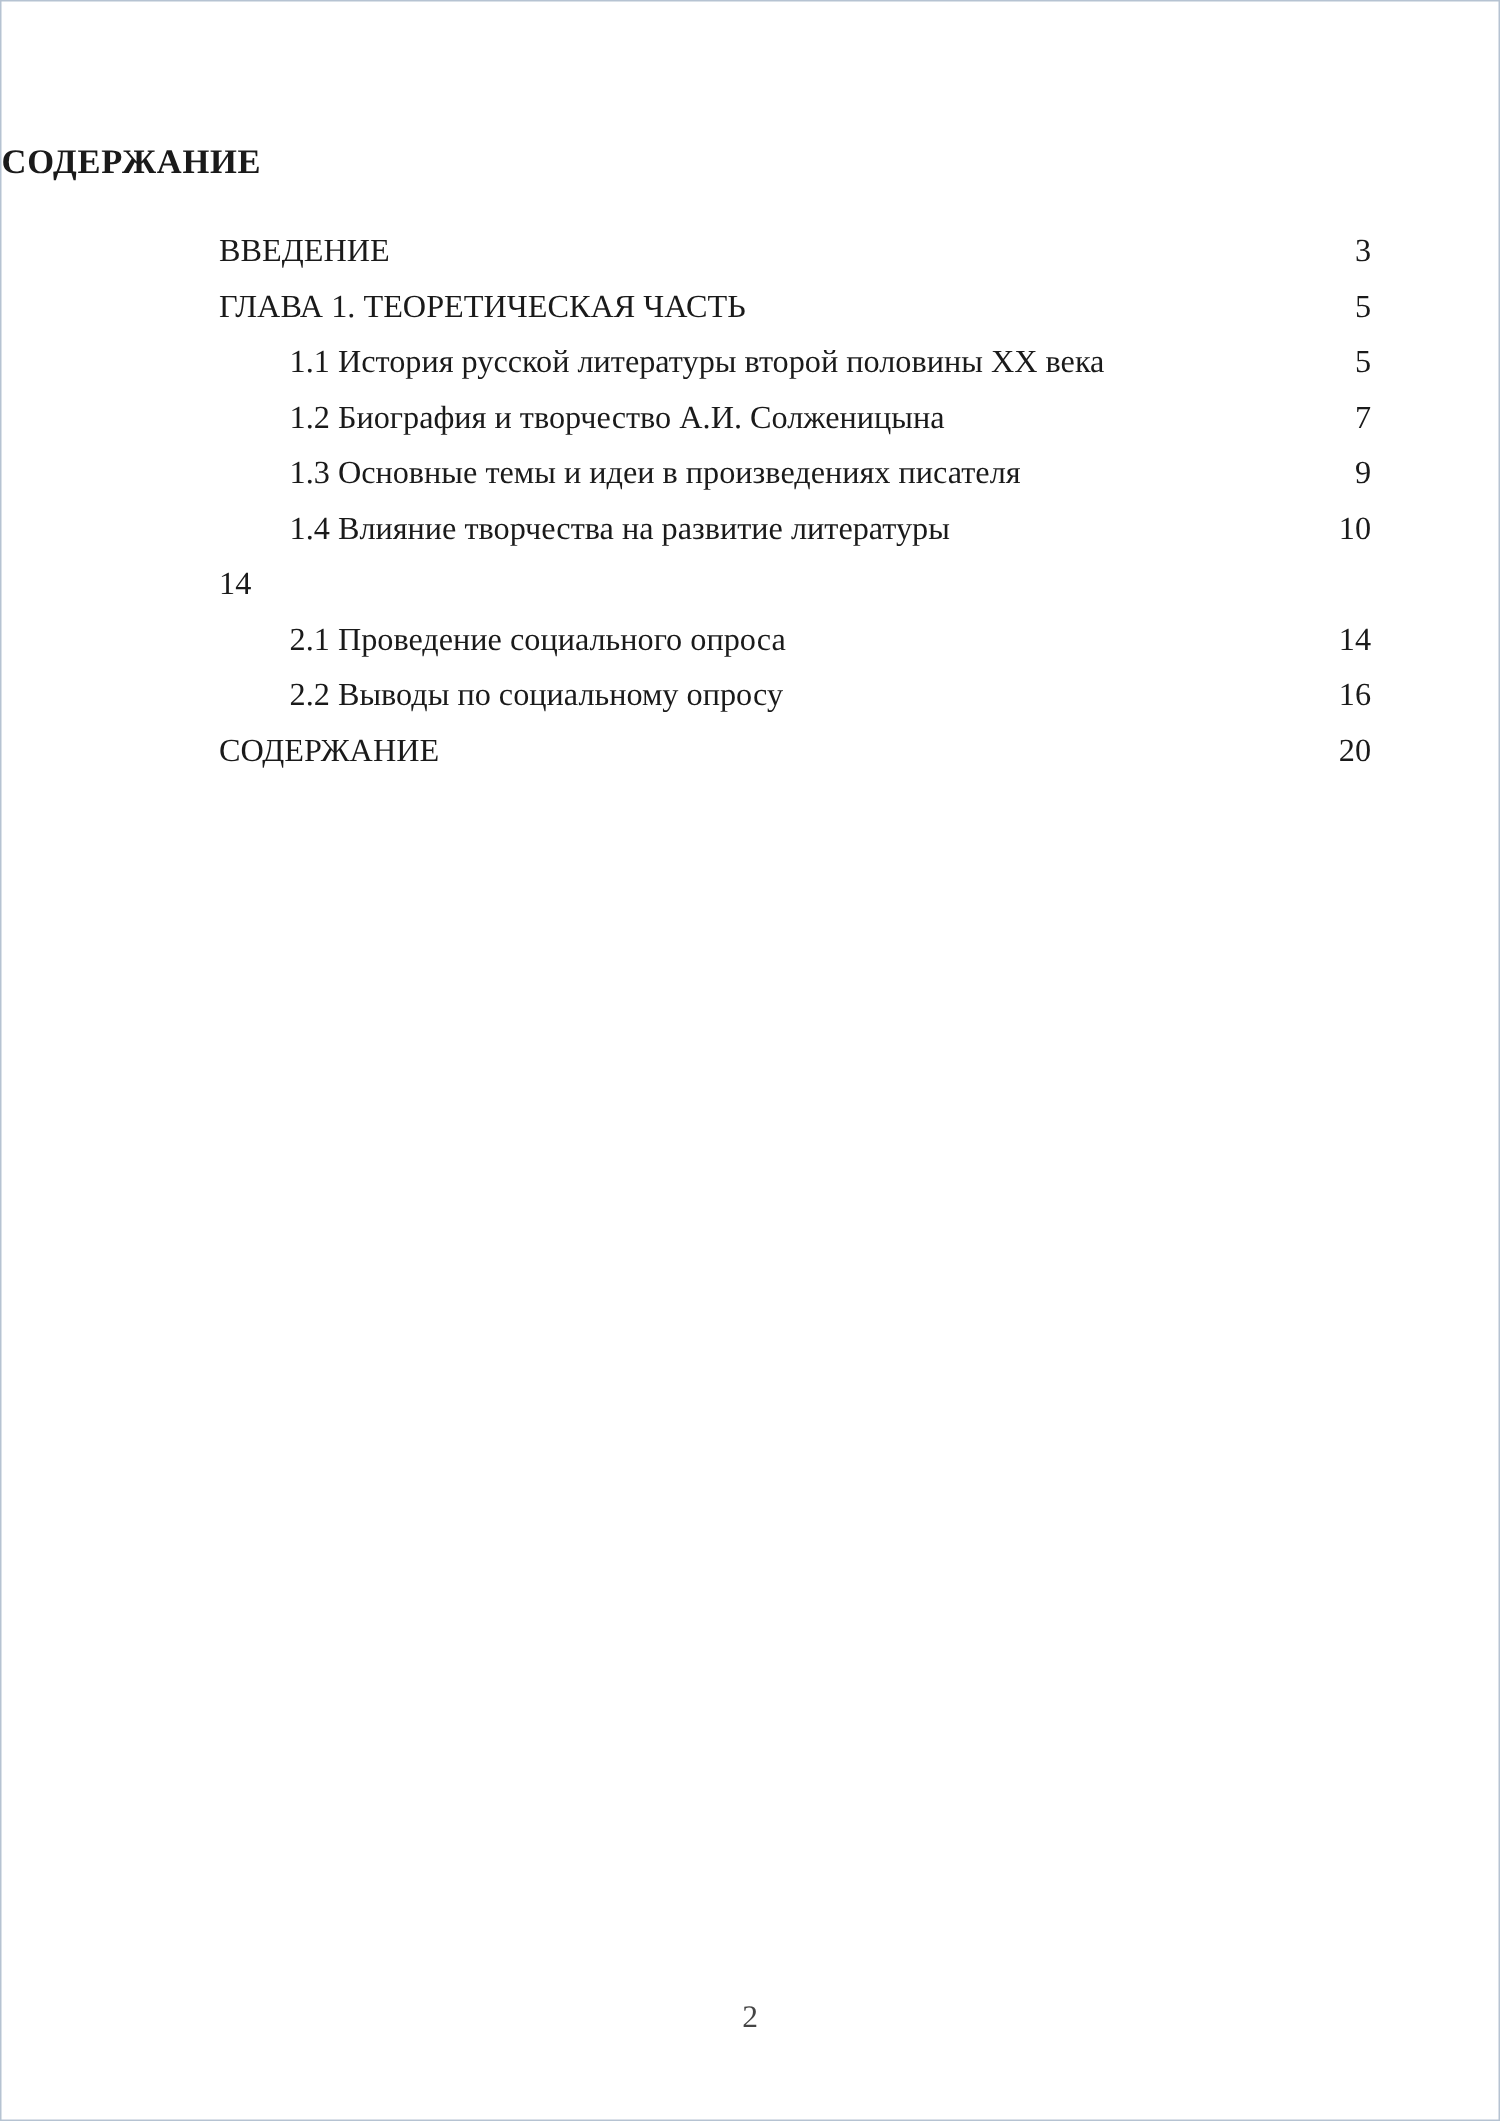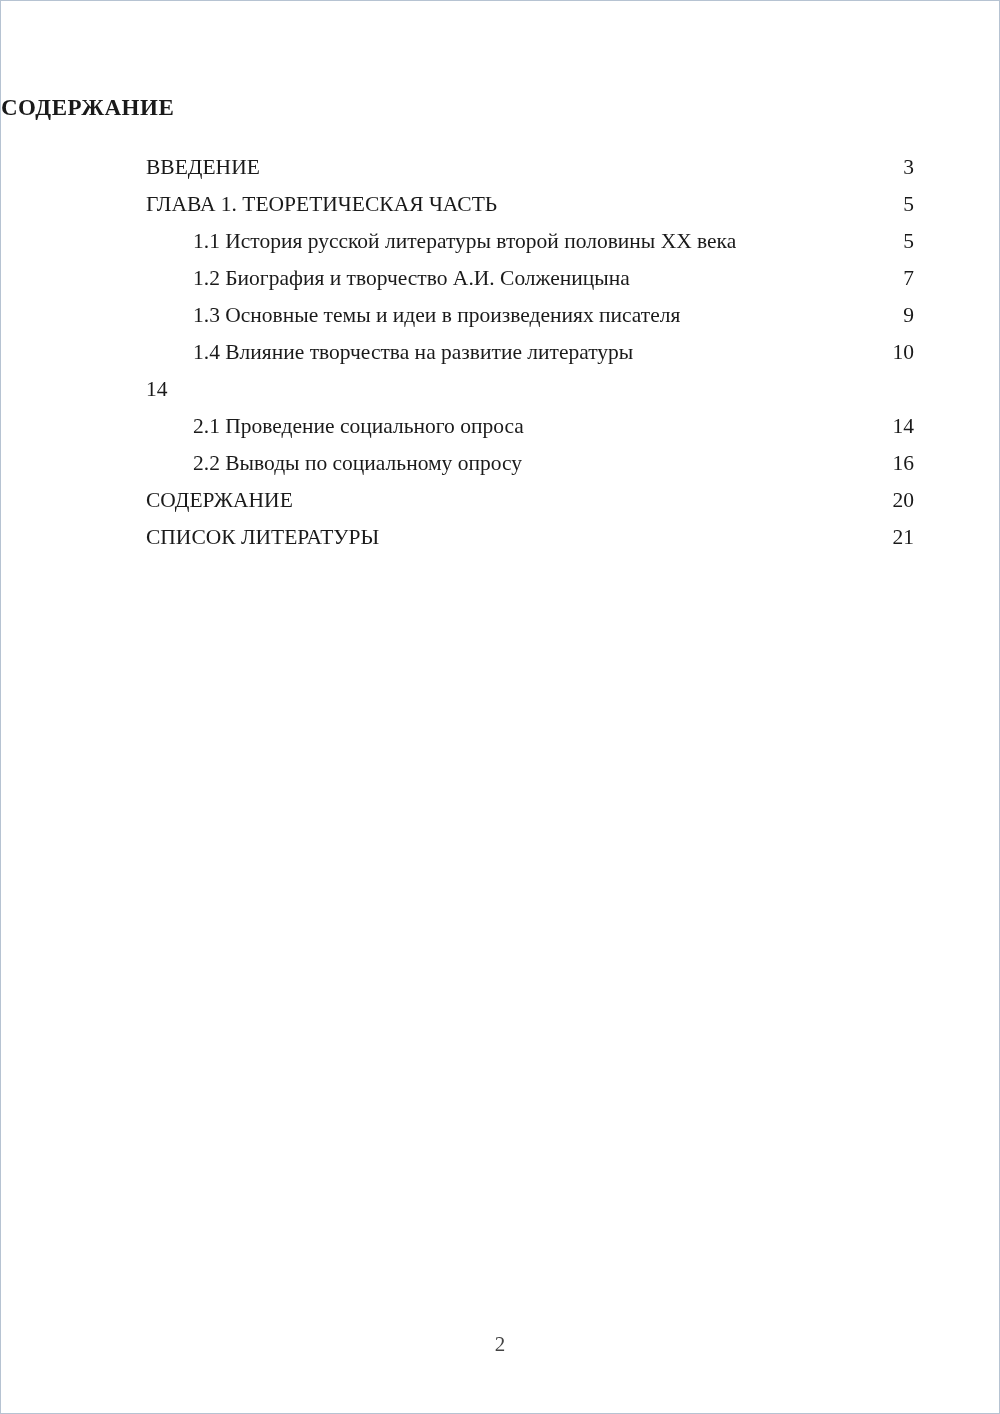--- a/index.html
+++ b/index.html
@@ -100,22 +100,18 @@
     <div class="toc-row indent">
       <span class="label">2.2 Выводы по социальному опросу</span>
       <span class="pagenum">16</span>
     </div>
 
     <div class="toc-row">
       <span class="label">СОДЕРЖАНИЕ</span>
       <span class="pagenum">20</span>
     </div>
 
-    <div class="toc-row">
-      <span class="label">СПИСОК ЛИТЕРАТУРЫ</span>
-      <span class="pagenum">21</span>
-    </div>
 
   </div>
 
   <div class="footer-pagenum">2</div>
 
 </div>
 
 </body></html>

